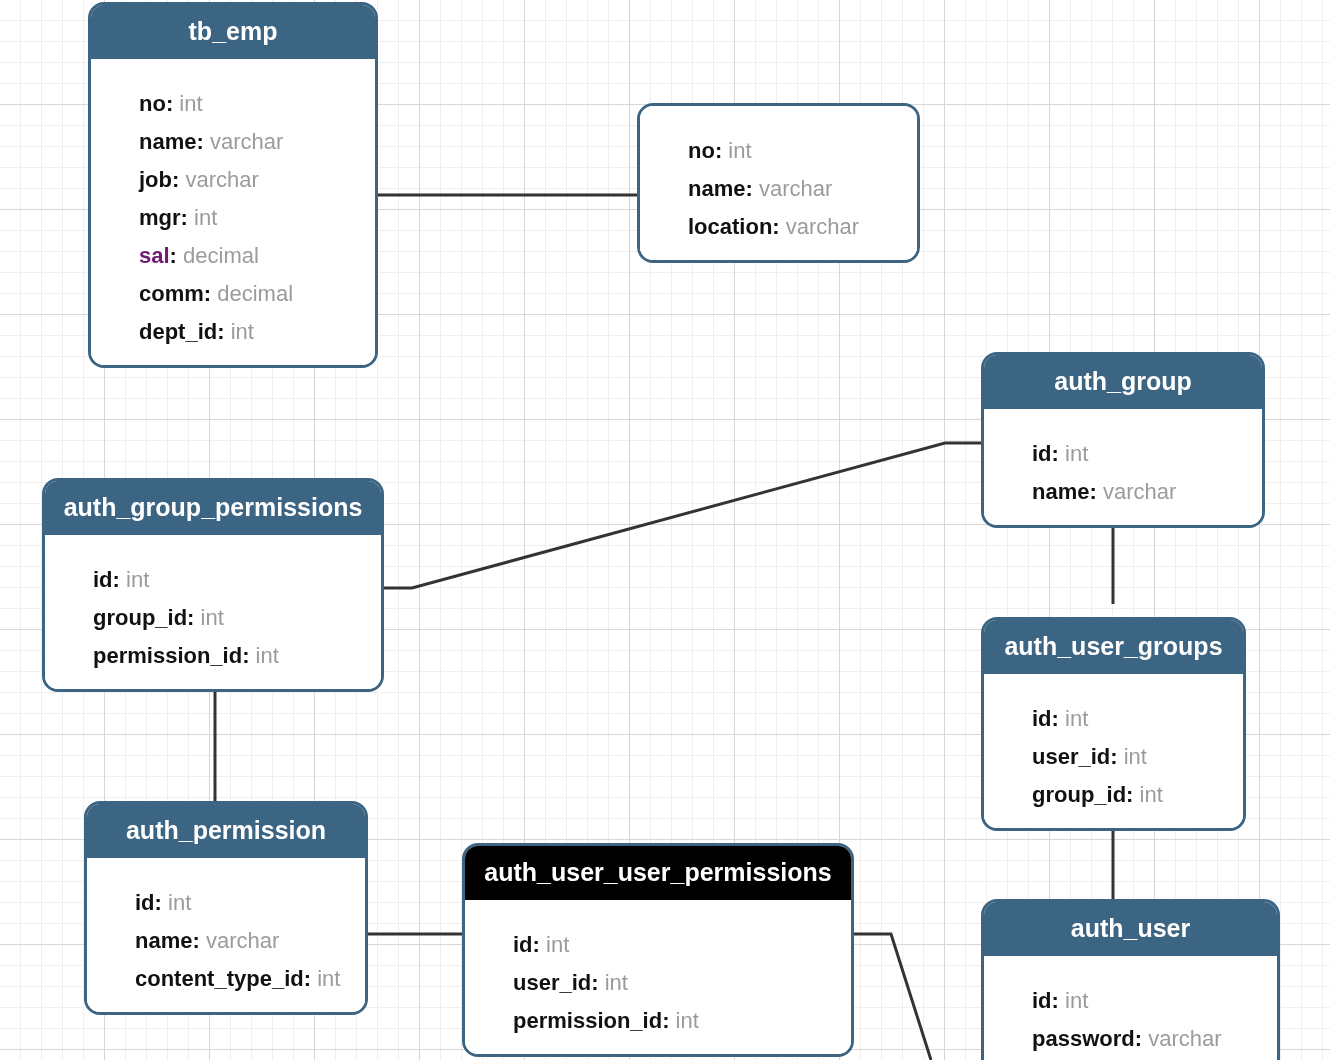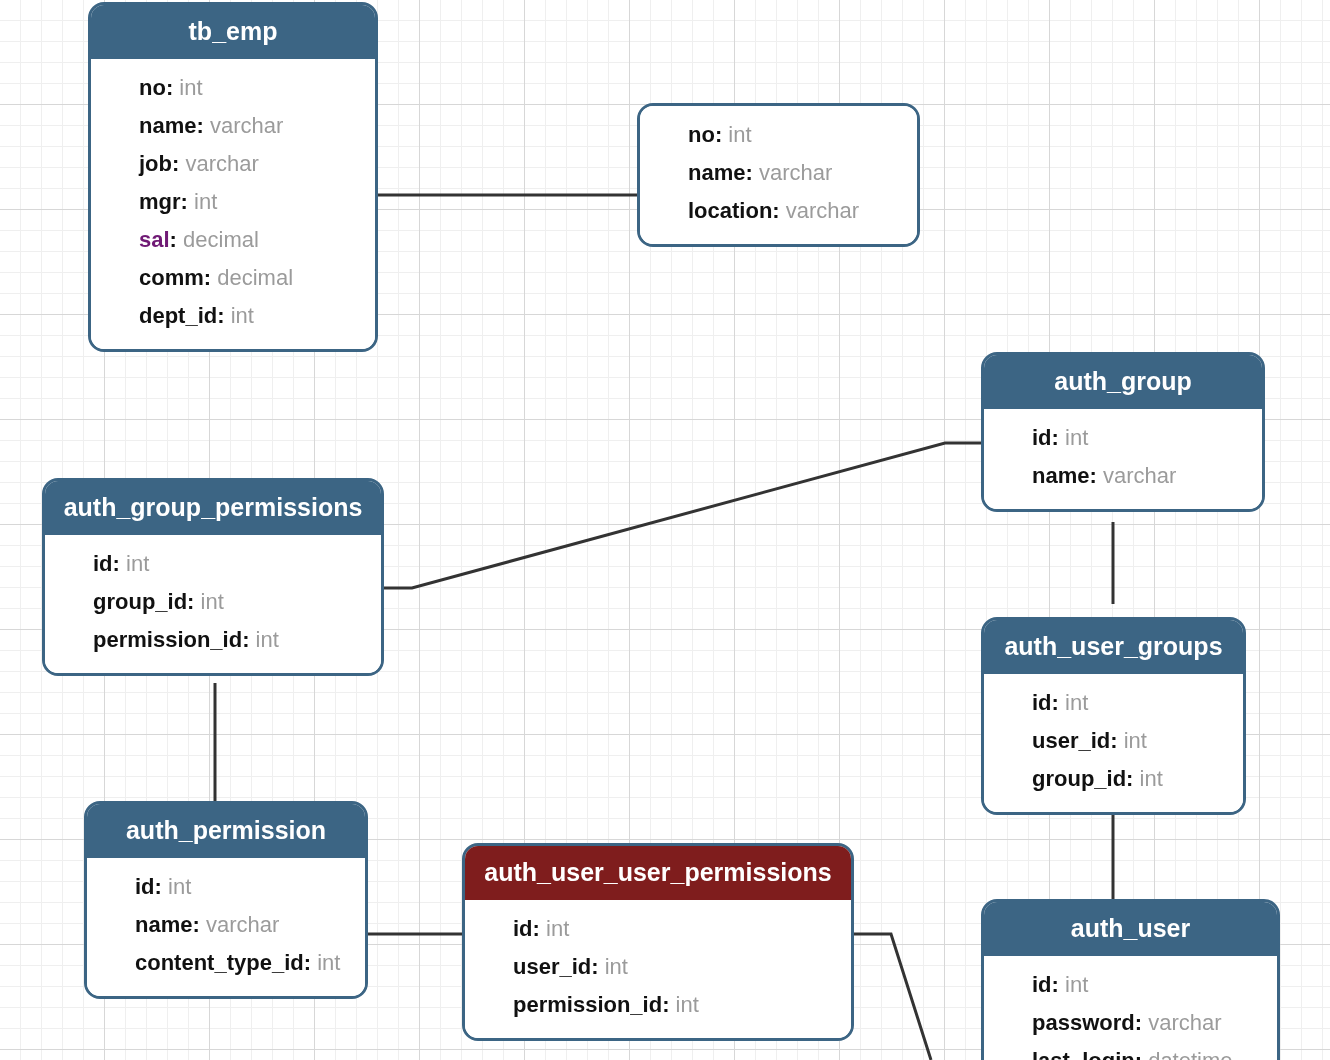--- a/index.html
+++ b/index.html
@@ -49,21 +49,21 @@
     color: #ffffff;
     text-align: center;
     font-size: 25px;
     font-weight: bold;
     line-height: 1;
     padding: 14px 10px 15px 10px;
     white-space: nowrap;
   }
   .table-body {
     background: #ffffff;
-    padding: 10px 0 14px 0;
+    padding: 26px 0 14px 0;
   }
   .field-row {
     font-size: 22px;
     line-height: 1;
     padding: 8px 14px 8px 48px;
     white-space: nowrap;
   }
   .field-name {
     color: #111111;
     font-weight: bold;
@@ -131,21 +131,21 @@
     </div>
     <div class="table-node" style="left: 84px; top: 801px; width: 284px; border-color: rgb(60, 101, 132);">
       <div class="table-header" style="background: rgb(60, 101, 132);">auth_permission</div>
       <div class="table-body">
         <div class="field-row"><span class="field-name" style="color: rgb(17, 17, 17);">id</span><span class="field-colon">: </span><span class="field-type" style="color: rgb(155, 155, 155);">int</span></div>
         <div class="field-row"><span class="field-name" style="color: rgb(17, 17, 17);">name</span><span class="field-colon">: </span><span class="field-type" style="color: rgb(155, 155, 155);">varchar</span></div>
         <div class="field-row"><span class="field-name" style="color: rgb(17, 17, 17);">content_type_id</span><span class="field-colon">: </span><span class="field-type" style="color: rgb(155, 155, 155);">int</span></div>
       </div>
     </div>
     <div class="table-node" style="left: 462px; top: 843px; width: 392px; border-color: rgb(60, 101, 132);">
-      <div class="table-header" style="background: #7f1d1d;">auth_user_user_permissions</div>
+      <div class="table-header" style="background: #000000;">auth_user_user_permissions</div>
       <div class="table-body">
         <div class="field-row"><span class="field-name" style="color: rgb(17, 17, 17);">id</span><span class="field-colon">: </span><span class="field-type" style="color: rgb(155, 155, 155);">int</span></div>
         <div class="field-row"><span class="field-name" style="color: rgb(17, 17, 17);">user_id</span><span class="field-colon">: </span><span class="field-type" style="color: rgb(155, 155, 155);">int</span></div>
         <div class="field-row"><span class="field-name" style="color: rgb(17, 17, 17);">permission_id</span><span class="field-colon">: </span><span class="field-type" style="color: rgb(155, 155, 155);">int</span></div>
       </div>
     </div>
     <div class="table-node" style="left: 981px; top: 899px; width: 299px; border-color: rgb(60, 101, 132);">
       <div class="table-header" style="background: rgb(60, 101, 132);">auth_user</div>
       <div class="table-body">
         <div class="field-row"><span class="field-name" style="color: rgb(17, 17, 17);">id</span><span class="field-colon">: </span><span class="field-type" style="color: rgb(155, 155, 155);">int</span></div>

